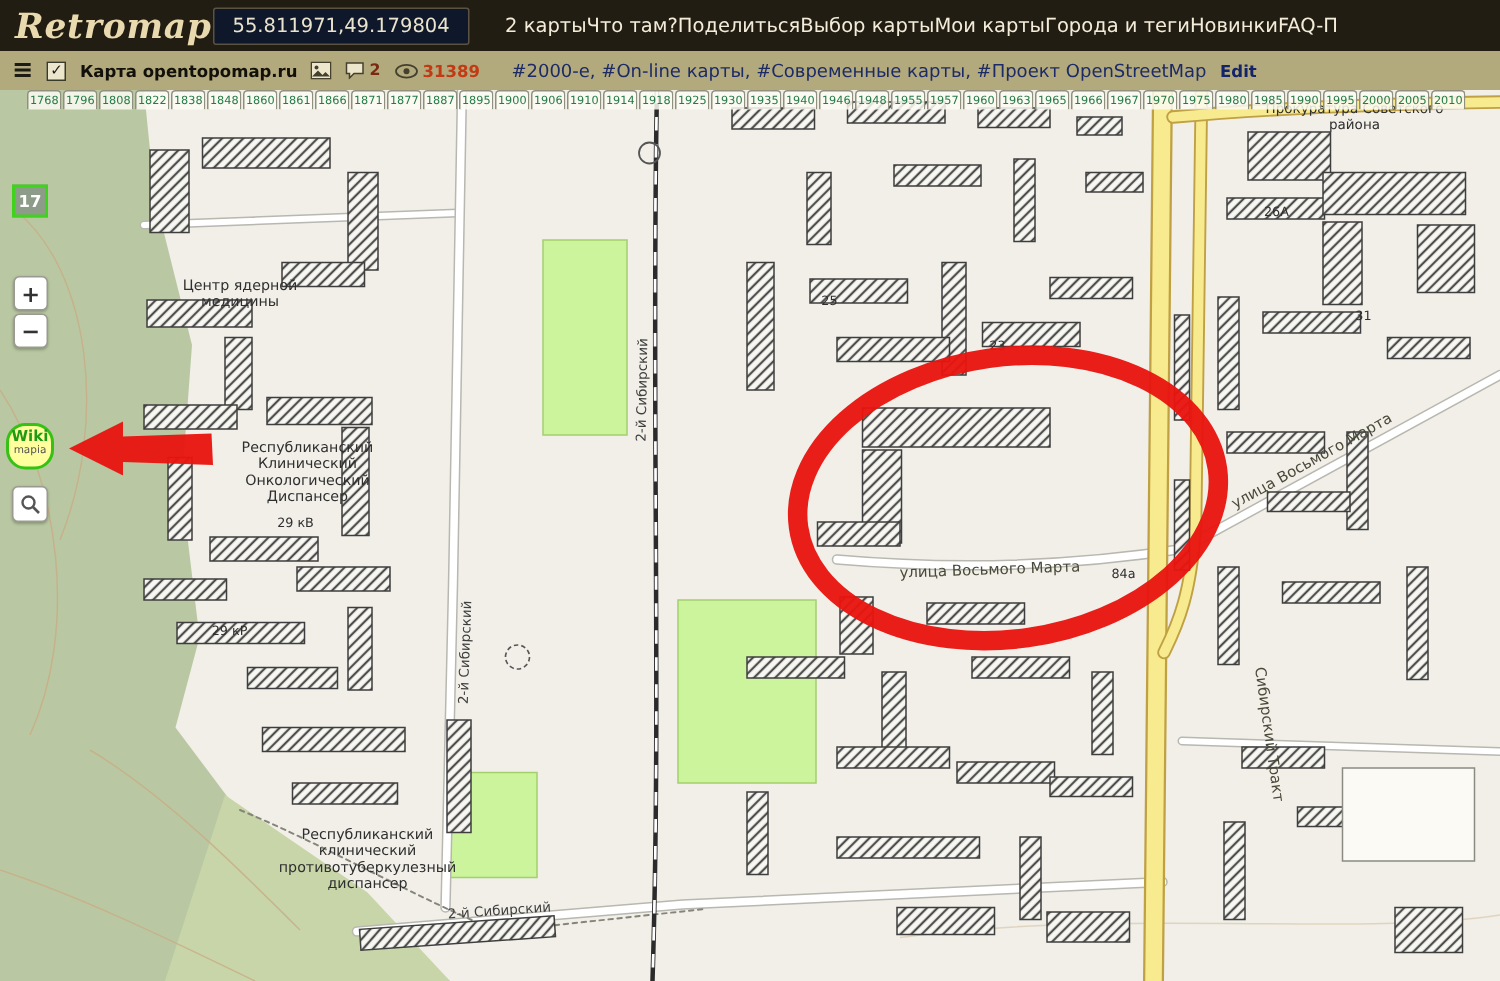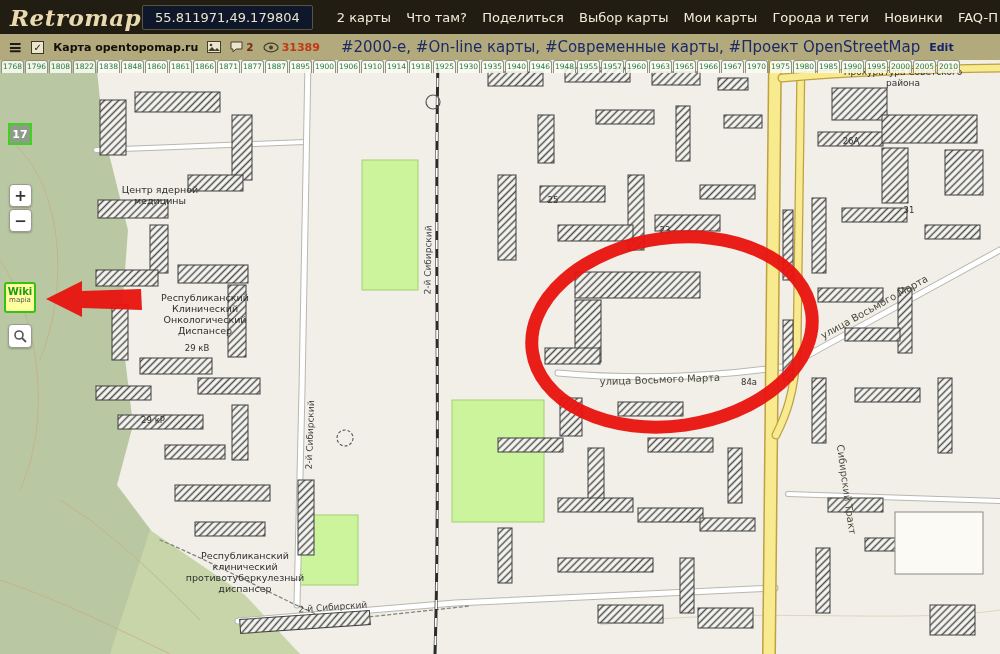--- a/index.html
+++ b/index.html
@@ -6,58 +6,58 @@
   .stage{position:relative;width:1000px;height:654px;overflow:hidden;
          font-family:"DejaVu Sans","Liberation Sans",sans-serif;}
 
   
   .hdr{position:absolute;top:0;left:0;right:0;height:34px;background:#221d13;
        display:flex;align-items:center;padding:0 0 0 10px;box-sizing:border-box;}
   .logo{font-family:"DejaVu Serif","Liberation Serif",serif;font-style:italic;font-weight:bold;
         font-size:23px;color:#e9d9ae;width:132px;flex:none;cursor:pointer;letter-spacing:.5px;}
   .coords{flex:none;background:#0f172a;border:1px solid #5a5342;color:#eae4ce;font-size:13px;
           padding:4px 12px;border-radius:2px;cursor:pointer;}
-  .menu{flex:1;display:flex;justify-content:space-between;align-items:center;overflow:hidden;
+  .menu{flex:1;display:flex;justify-content:flex-start;align-items:center;overflow:hidden;
         margin-left:4px;padding:0 2px 0 20px;}
   .menu-item{color:#f2ecd8;font-size:13px;white-space:nowrap;cursor:pointer;}
 
   
   .toolbar{position:absolute;top:34px;height:26px;left:0;right:0;background:#b2a97c;
            display:flex;align-items:center;gap:9px;padding:0 8px;box-sizing:border-box;}
   .burger{font-size:17px;font-weight:bold;color:#1c1c14;cursor:pointer;line-height:1;}
   .cb{width:11px;height:11px;border:1px solid #3a3a2c;background:#ece6cc;font-size:10px;
       line-height:11px;text-align:center;color:#1a1a1a;cursor:pointer;flex:none;}
   .maplabel{font-size:11px;font-weight:bold;color:#12100a;cursor:pointer;}
   .ticon{display:inline-flex;align-items:center;gap:3px;}
   .count{font-size:10.5px;font-weight:bold;color:#7a2a10;}
   .views{font-size:11px;font-weight:bold;color:#c23913;}
-  .tags{font-size:15px;color:#1c2a66;margin-left:12px;cursor:pointer;white-space:nowrap;}
+  .tags{font-size:12px;color:#1c2a66;margin-left:12px;cursor:pointer;white-space:nowrap;}
   .edit{font-size:11px;font-weight:bold;color:#14246a;cursor:pointer;}
 
   
   .map-area{position:absolute;top:60px;left:0;width:1000px;height:594px;overflow:hidden;background:#f1efe8;}
   .mapsvg{position:absolute;left:0;top:0;}
   .mapsvg text{font-family:"DejaVu Sans","Liberation Sans",sans-serif;}
 
-  .tabs{position:absolute;top:0;left:0;right:0;height:15px;display:flex;gap:1px;padding-left:1px;
+  .tabs{position:absolute;top:0;left:0;right:0;height:15px;display:flex;gap:1px;padding-left:18px;
         z-index:40;overflow:hidden;}
   .ytab{flex:none;width:23px;height:13px;background:rgba(252,251,243,.85);border:1px solid #90907e;
         border-bottom:none;border-radius:3px 3px 0 0;font-size:7.5px;line-height:12px;text-align:center;
         color:#257a47;cursor:pointer;box-sizing:border-box;}
 
   .zoomlevel{position:absolute;left:8px;top:63px;width:24px;height:22px;background:#8d9c88;
              border:2px solid #3fd31d;color:#ffffff;font-size:11px;font-weight:bold;display:flex;
              align-items:center;justify-content:center;z-index:45;cursor:pointer;box-sizing:border-box;}
   .zbtn{position:absolute;left:9px;width:23px;height:23px;background:#ffffff;border:1px solid #9a9a92;
         border-radius:4px;font-size:15px;font-weight:bold;color:#333;display:flex;align-items:center;
         justify-content:center;z-index:45;cursor:pointer;box-sizing:border-box;
         box-shadow:0 1px 2px rgba(0,0,0,.25);}
   .zin{top:124px;} .zout{top:149px;}
   .wiki{position:absolute;left:4px;top:222px;width:32px;height:31px;background:#ffff9e;
-        border:2px solid #35c214;border-radius:3px;z-index:45;cursor:pointer;text-align:center;
+        border:2px solid #35c214;border-radius:13px;z-index:45;cursor:pointer;text-align:center;
         box-sizing:border-box;line-height:1;padding:0;}
   .wiki .w1{display:block;font-size:10px;font-weight:bold;color:#1e9a14;margin-top:3px;}
   .wiki .w2{display:block;font-size:7px;color:#555;}
   .search{position:absolute;left:8px;top:264px;width:24px;height:24px;background:#ffffff;
           border:1px solid #9a9a92;border-radius:4px;z-index:45;cursor:pointer;display:flex;
           align-items:center;justify-content:center;box-sizing:border-box;
           box-shadow:0 1px 2px rgba(0,0,0,.25);}
 
   .tooltip{position:absolute;left:628px;top:232px;width:92px;background:#f8f3ac;border:1px solid #8a8a58;
            box-shadow:2px 2px 3px rgba(60,60,40,.35);padding:3px 6px;font-size:10px;line-height:1.18;

